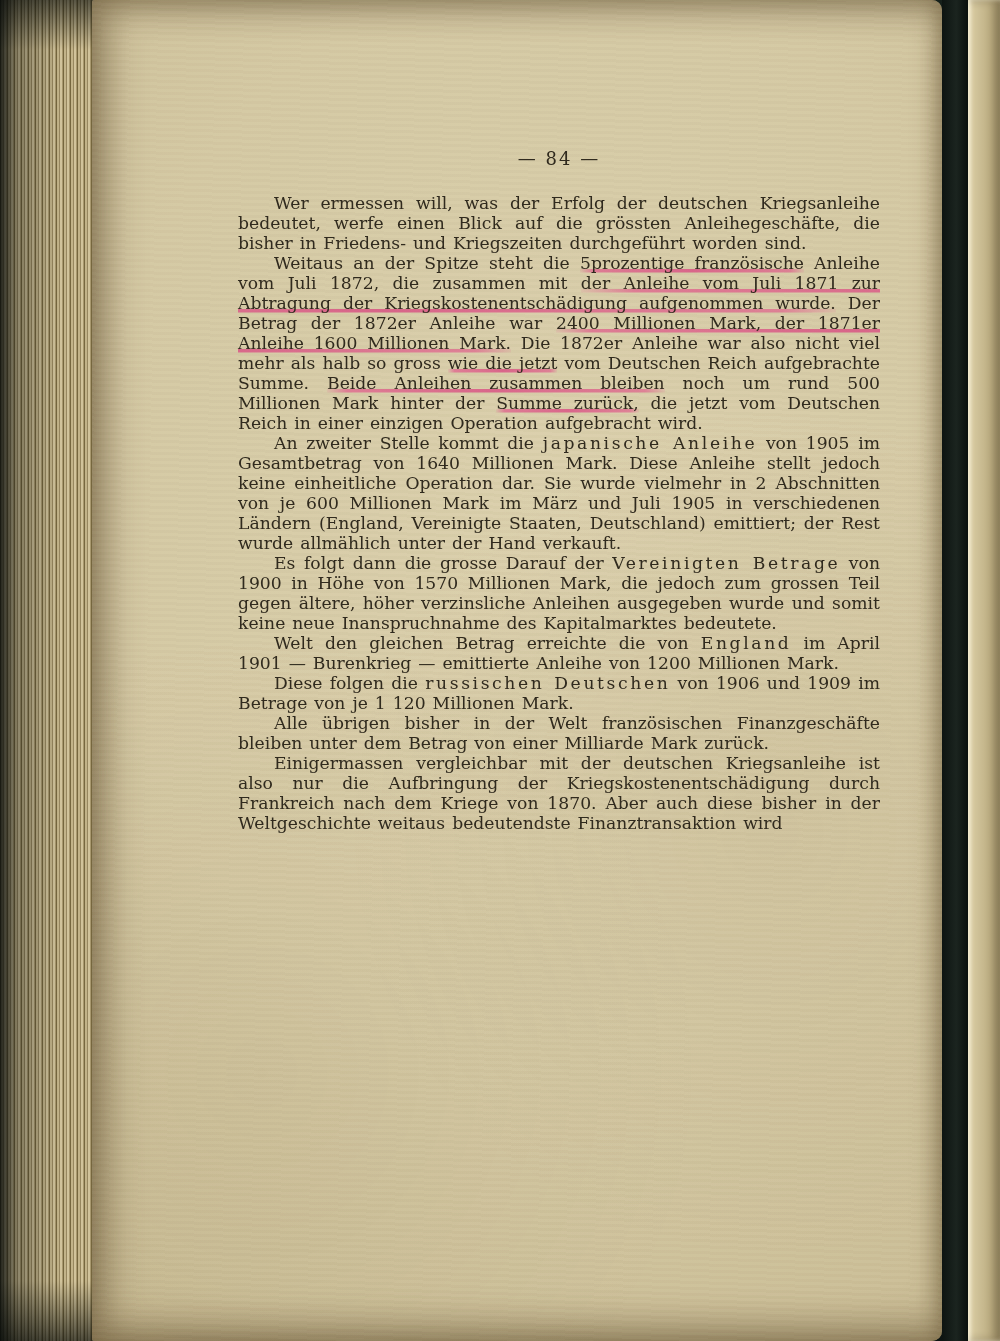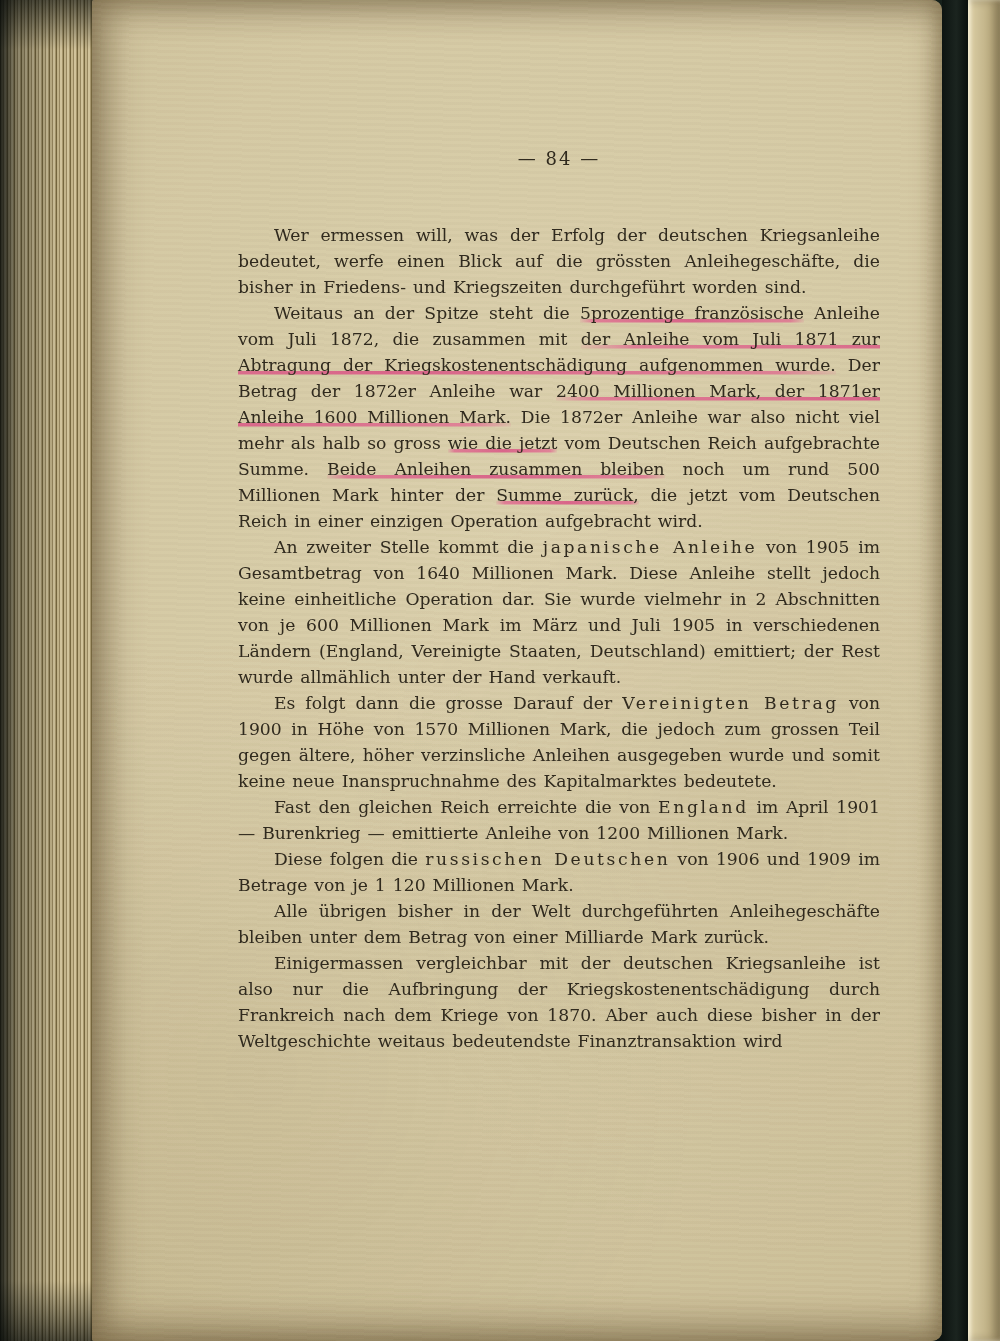--- a/index.html
+++ b/index.html
@@ -82,29 +82,29 @@
   .text-col {
     position: absolute;
     left: 146px; top: 148px;
     width: 642px;
     color: var(--ink, #302a1e);
   }
   .page-number {
     text-align: center;
     font-size: 18px;
     letter-spacing: 2px;
-    margin: 0 0 53px 0;
+    margin: 0 0 24px 0;
     color: var(--ink, #35291c);
   }
   .body-text p {
     margin: 0;
     text-align: justify;
     text-indent: 36px;
     font-size: 17.2px;
-    line-height: 26px;
+    line-height: 20px;
     word-spacing: 1.5px;
     color: var(--ink, #302a1e);
   }
   
   .sperr { letter-spacing: 2.6px; }
   
   .marked {
     background-image: linear-gradient(to right,
       rgba(228,84,140,0.10),
       rgba(226,76,135,0.62) 6%,
@@ -122,24 +122,24 @@
 <div class="scene">
   <div class="page-stack"></div>
 
   <div class="page">
     <div class="text-col">
       <div class="page-number">— 84 —</div>
       <div class="body-text">
           <p><span>Wer ermessen will, was der Erfolg der deutschen Kriegsanleihe bedeutet, werfe einen Blick auf die grössten Anleihegeschäfte, die bisher in Friedens- und Kriegszeiten durchgeführt worden sind.</span></p>
           <p><span>Weitaus an der Spitze steht die </span><span class="marked">5prozentige französische</span><span> Anleihe vom Juli 1872, die zusammen mit </span><span class="marked">der Anleihe vom Juli 1871 zur Abtragung der Kriegskostenentschädigung aufgenommen wurde.</span><span> Der Betrag der 1872er Anleihe war </span><span class="marked">2400 Millionen Mark, der 1871er Anleihe 1600 Millionen Mark.</span><span> Die 1872er Anleihe war also nicht viel mehr als halb so gross </span><span class="marked">wie die jetzt</span><span> vom Deutschen Reich aufgebrachte Summe. </span><span class="marked">Beide Anleihen zusammen bleiben</span><span> noch um rund 500 Millionen Mark hinter der </span><span class="marked">Summe zurück,</span><span> die jetzt vom Deutschen Reich in einer einzigen Operation aufgebracht wird.</span></p>
           <p><span>An zweiter Stelle kommt die </span><span class="sperr">japanische Anleihe</span><span> von 1905 im Gesamtbetrag von 1640 Millionen Mark. Diese Anleihe stellt jedoch keine einheitliche Operation dar. Sie wurde vielmehr in 2 Abschnitten von je 600 Millionen Mark im März und Juli 1905 in verschiedenen Ländern (England, Vereinigte Staaten, Deutschland) emittiert; der Rest wurde allmählich unter der Hand verkauft.</span></p>
-          <p><span>Es folgt dann die grosse Darauf der </span><span class="sperr">Vereinigten Betrag</span><span> von 1900 in Höhe von 1570 Millionen Mark, die jedoch zum grossen Teil gegen ältere, höher verzinsliche Anleihen ausgegeben wurde und somit keine neue Inanspruchnahme des Kapitalmarktes bedeutete.</span></p>
-          <p><span>Fast den gleichen Reich erreichte die von </span><span class="sperr">England</span><span> im April 1901 — Burenkrieg — emittierte Anleihe von 1200 Millionen Mark.</span></p>
+          <p><span>Es folgt dann die grosse Darauf der </span><span class="sperr">Vereinigten Betrage</span><span> von 1900 in Höhe von 1570 Millionen Mark, die jedoch zum grossen Teil gegen ältere, höher verzinsliche Anleihen ausgegeben wurde und somit keine neue Inanspruchnahme des Kapitalmarktes bedeutete.</span></p>
+          <p><span>Welt den gleichen Betrag erreichte die von </span><span class="sperr">England</span><span> im April 1901 — Burenkrieg — emittierte Anleihe von 1200 Millionen Mark.</span></p>
           <p><span>Diese folgen die </span><span class="sperr">russischen Deutschen</span><span> von 1906 und 1909 im Betrage von je 1&nbsp;120 Millionen Mark.</span></p>
-          <p><span>Alle übrigen bisher in der Welt durchgeführten Anleihegeschäfte bleiben unter dem Betrag von einer Milliarde Mark zurück.</span></p>
+          <p><span>Alle übrigen bisher in der Welt französischen Finanzgeschäfte bleiben unter dem Betrag von einer Milliarde Mark zurück.</span></p>
           <p><span>Einigermassen vergleichbar mit der deutschen Kriegsanleihe ist also nur die Aufbringung der Kriegskostenentschädigung durch Frankreich nach dem Kriege von 1870. Aber auch diese bisher in der Weltgeschichte weitaus bedeutendste Finanztransaktion wird</span></p>
         </div>
     </div>
   </div>
 
   <div class="gap"></div>
   <div class="next-page"></div>
 </div>
 
 </body></html>

